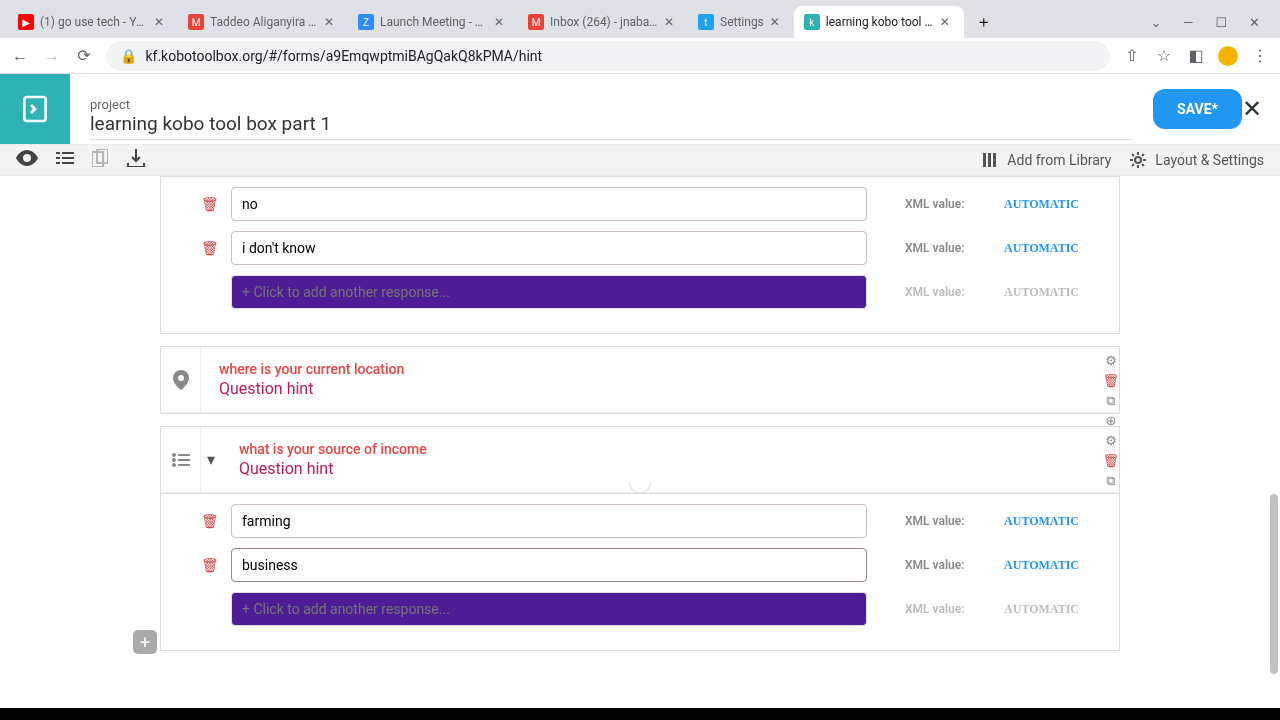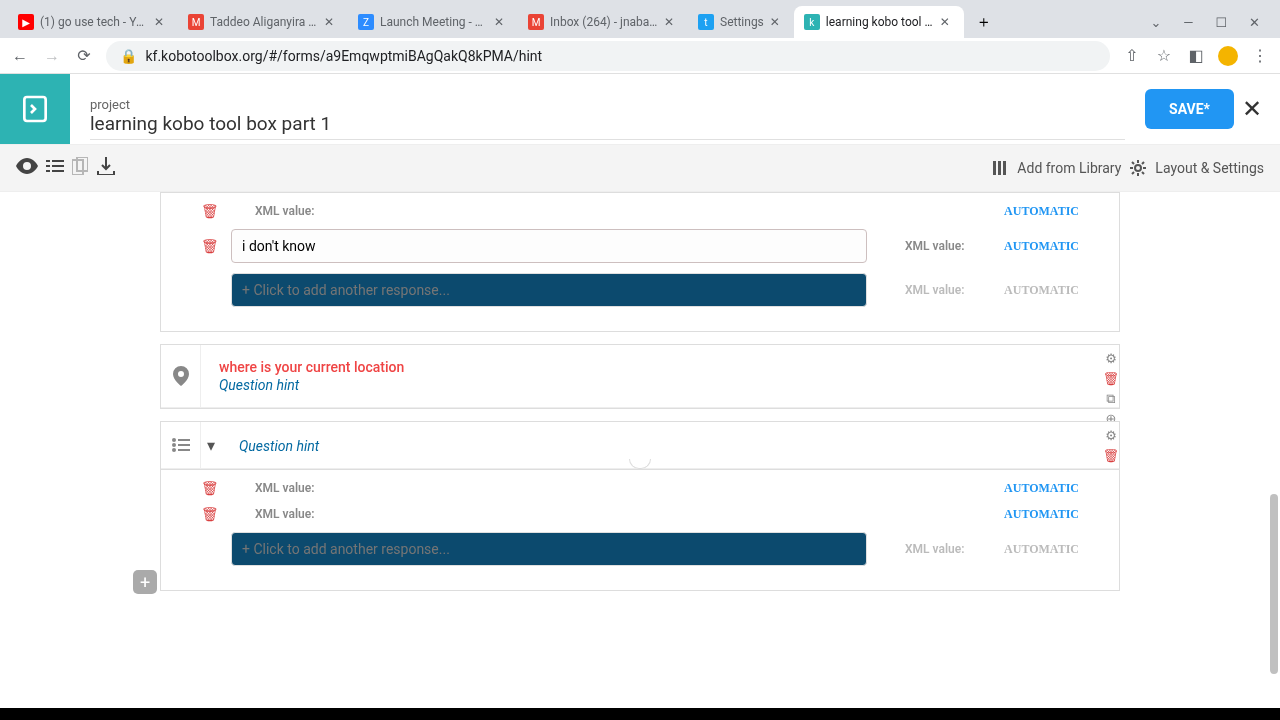--- a/index.html
+++ b/index.html
@@ -19,41 +19,41 @@
 .omnibox { flex:1; display:flex; align-items:center; gap:8px; background:#f1f3f4; border-radius:18px; height:30px; padding:0 14px; font-size:14px; color:#202124; }
 .omnibox .lock { color:#5f6368; }
 .addrbar .ricon { width:20px; color:#5f6368; cursor:pointer; text-align:center; }
 .app { background:#fff; height:calc(720px - 38px - 36px - 12px); position:relative; }
 .app-header { display:flex; align-items:stretch; height:70px; }
 .logo-sq { width:70px; background:#2db3b3; display:flex; align-items:center; justify-content:center; }
 .logo-sq svg { width:32px; height:32px; }
 .proj { flex:1; padding:8px 20px 4px 20px; display:flex; flex-direction:column; justify-content:flex-end; }
 .proj-label { font-size:13px; color:#666; }
 .proj-title { font-size:19px; color:#333; border-bottom:1px solid #e0e0e0; padding-bottom:4px; }
-.savebtn { align-self:center; margin-right:8px; background:#2196f3; color:#fff; border:none; border-radius:6px; padding:12px 24px; font-size:14px; font-weight:700; cursor:pointer; }
+.savebtn { align-self:center; margin-right:0; background:#2196f3; color:#fff; border:none; border-radius:12px; padding:12px 24px; font-size:14px; font-weight:700; cursor:pointer; }
 .closex { align-self:center; margin-right:18px; font-size:24px; color:#333; cursor:pointer; }
-.toolbar2 { display:flex; align-items:center; height:48px; background:#f4f4f4; border-top:1px solid #eee; border-bottom:1px solid #eee; padding:0 16px; gap:8px; }
+.toolbar2 { display:flex; align-items:center; height:32px; background:#f4f4f4; border-top:1px solid #eee; border-bottom:1px solid #eee; padding:0 16px; gap:18px; }
 .toolbar2 .tbicon { color:#444; cursor:pointer; }
 .toolbar2 .spacer { flex:1; }
 .toolbar2 .tbtn { display:flex; align-items:center; gap:8px; color:#555; font-size:14px; cursor:pointer; }
 .canvas { padding:0 0 20px 0; overflow-y:auto; height:calc(100% - 70px - 48px); position:relative; }
 .form-area { width:960px; margin:0 auto; position:relative; }
 .card { border:1px solid #ddd; background:#fff; margin-top:12px; position:relative; }
 .q-row { display:flex; align-items:stretch; border-bottom:1px solid #eee; position:relative; }
 .q-icon-col { width:40px; display:flex; align-items:center; justify-content:center; border-right:1px solid #eee; color:#888; }
 .q-body { flex:1; padding:14px 18px; }
 .q-title { font-size:14px; color:#ef4444; font-weight:500; }
-.q-hint { font-size:14px; color:#0369a1; font-style:italic; margin-top:2px; }
+.q-hint { font-size:16px; color:#be185d; margin-top:2px; }
 .q-actions { position:absolute; right:-1px; top:6px; display:flex; flex-direction:column; gap:2px; }
 .q-actions span { width:18px; height:18px; font-size:13px; color:#888; cursor:pointer; text-align:center; }
 .q-actions .del { color:#d94040; }
 .choice-row { display:flex; align-items:center; gap:14px; margin-bottom:10px; }
 .choice-del { color:#d94040; cursor:pointer; font-size:14px; width:16px; }
 .choice-input { flex:0 0 636px; border:1px solid #cdbfbf; border-radius:4px; height:34px; padding:0 10px; font-size:14px; background:#fdfdfd; }
-.choice-input.ph { color:#999; border-color:#e0e0e0; background:#0c4a6e; }
+.choice-input.ph { color:#999; border-color:#e0e0e0; background:#4c1d95; }
 .xml { display:flex; align-items:center; gap:8px; font-size:12px; flex:1; padding-left:24px; }
 .xml .lbl { color:#888; font-weight:600; }
 .xml .val { color:#2196f3; font-weight:700; margin-left:auto; cursor:pointer;font-family:Liberation Serif, serif; }
 .xml.dim .lbl,.xml.dim .val { color:#bbb; }
 .caret { width:20px; display:flex; align-items:center; justify-content:center; color:#555; cursor:pointer; }
 .notch { position:absolute; left:50%; bottom:-1px; transform:translateX(-50%); width:22px; height:10px; border:1px solid #ddd; border-top:none; border-radius:0 0 10px 10px; background:#fff; }
 .addq { position:absolute; left:-28px; bottom:-4px; width:24px; height:24px; background:#aaa; border-radius:5px; color:#fff; display:flex; align-items:center; justify-content:center; font-size:18px; cursor:pointer; }
 .scrollbar { position:absolute; right:2px; top:420px; width:8px; height:180px; background:#c0c0c0; border-radius:4px; }
 .bottom-black { height:12px; background:#000; }
 .choices-only { border:1px solid #ddd; border-top:none; background:#fff; padding:10px 40px 14px 40px; }
@@ -162,20 +162,21 @@
       <span>Layout &amp; Settings</span>
     </div>
   </div>
 
   <div class="canvas">
     <div class="form-area">
 
       <div class="choices-only" style="border-top:1px solid #ddd; margin-top:0;">
         <div class="choice-row">
           <span class="choice-del">🗑</span>
+          <input class="choice-input" value="no" style="">
           <div class="xml">
               <span class="lbl">XML value:</span>
               <span class="val">AUTOMATIC</span>
             </div>
         </div>
         <div class="choice-row">
           <span class="choice-del">🗑</span>
           <input class="choice-input" value="i don't know" style="">
           <div class="xml">
               <span class="lbl">XML value:</span>
@@ -219,42 +220,45 @@
                 <circle cx="2" cy="2" r="2" fill="#888"></circle>
                 <rect x="6" y="1" width="12" height="2" fill="#888"></rect>
                 <circle cx="2" cy="7" r="2" fill="#888"></circle>
                 <rect x="6" y="6" width="12" height="2" fill="#888"></rect>
                 <circle cx="2" cy="12" r="2" fill="#888"></circle>
                 <rect x="6" y="11" width="12" height="2" fill="#888"></rect>
               </svg>
           </div>
           <div class="caret">▾</div>
           <div class="q-body">
+            <div class="q-title">what is your source of income</div>
             <div class="q-hint">Question hint</div>
           </div>
           <div class="q-actions">
             <span>⚙</span>
             <span class="del">🗑</span>
             <span>⧉</span>
             <span>⊕</span>
           </div>
           <div class="notch"></div>
         </div>
       </div>
 
       <div class="choices-only" style="position:relative">
         <div class="choice-row">
           <span class="choice-del">🗑</span>
-          <div class="xml">
-              <span class="lbl">XML value:</span>
-              <span class="val">AUTOMATIC</span>
-            </div>
-        </div>
-        <div class="choice-row">
-          <span class="choice-del">🗑</span>
+          <input class="choice-input" value="farming" style="">
+          <div class="xml">
+              <span class="lbl">XML value:</span>
+              <span class="val">AUTOMATIC</span>
+            </div>
+        </div>
+        <div class="choice-row">
+          <span class="choice-del">🗑</span>
+          <input class="choice-input" style="border-color: rgb(154, 133, 133);" value="business">
           <div class="xml">
               <span class="lbl">XML value:</span>
               <span class="val">AUTOMATIC</span>
             </div>
         </div>
         <div class="choice-row">
           <span class="choice-del" style="visibility:hidden">🗑</span>
           <input class="choice-input ph" placeholder="+ Click to add another response..." style="">
           <div class="xml dim">
               <span class="lbl">XML value:</span>

